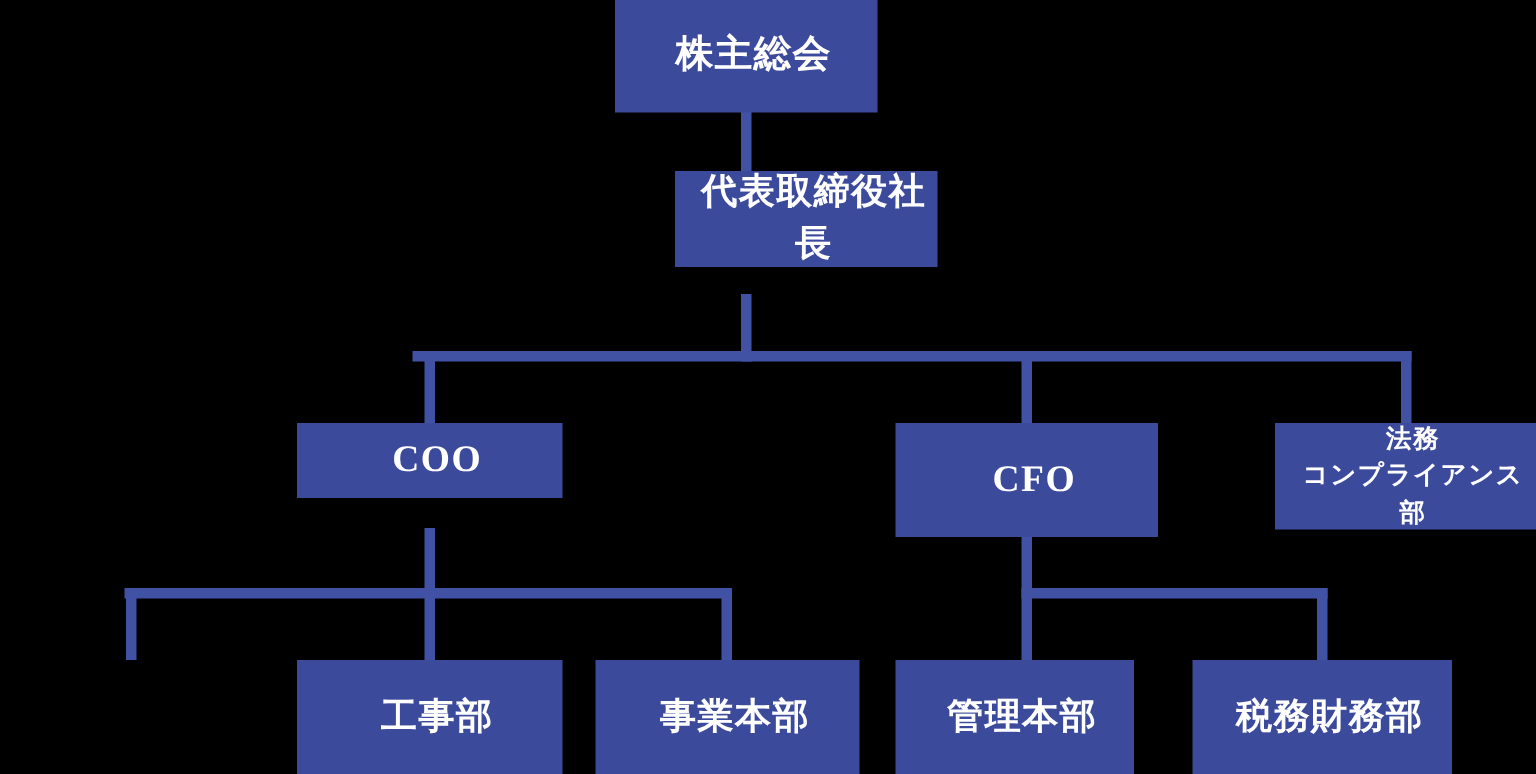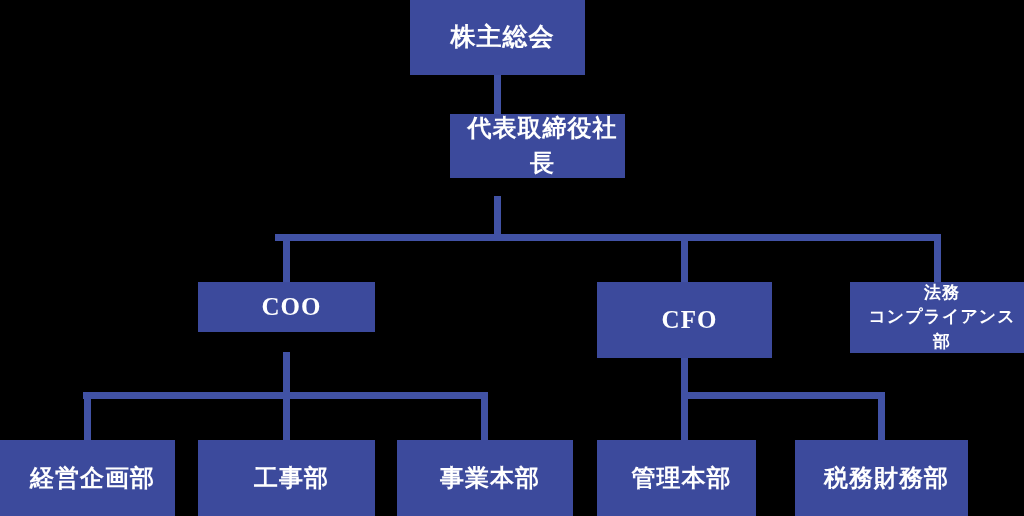--- a/index.html
+++ b/index.html
@@ -75,23 +75,20 @@
 
   <div class="node fs-25" style="left:597px; top:282px; width:175px; height:76px;">
     <span>CFO</span>
   </div>
 
   <div class="node fs-17" style="left:850px; top:282px; width:174px; height:71px;">
     <span>法務
 コンプライアンス部</span>
   </div>
 
-  <div class="node fs-24" style="left:0px;   top:440px; width:175px; height:76px;">
-    <span>経営企画部</span>
-  </div>
 
   <div class="node fs-24" style="left:198px; top:440px; width:177px; height:76px;">
     <span>工事部</span>
   </div>
 
   <div class="node fs-24" style="left:397px; top:440px; width:176px; height:76px;">
     <span>事業本部</span>
   </div>
 
   <div class="node fs-24" style="left:597px; top:440px; width:159px; height:76px;">

